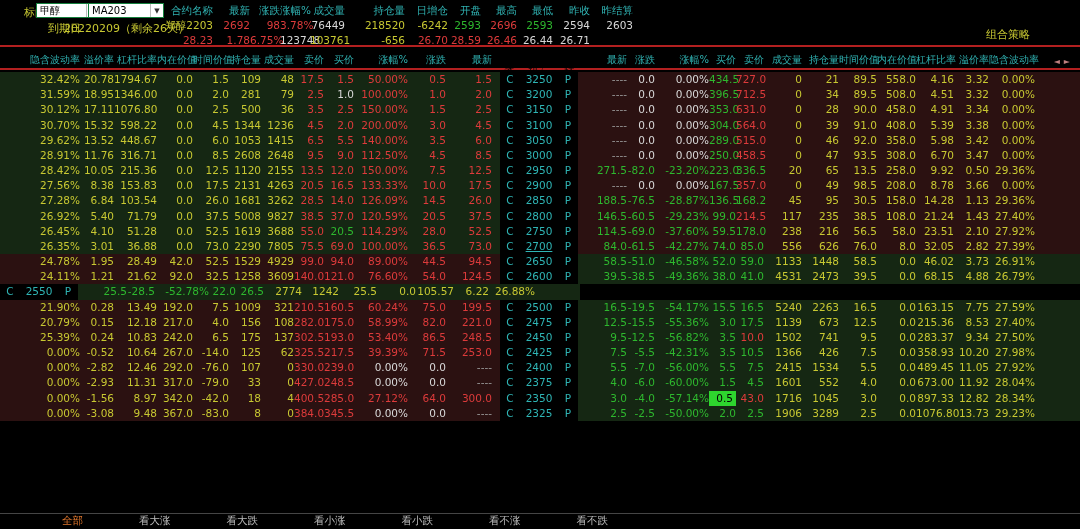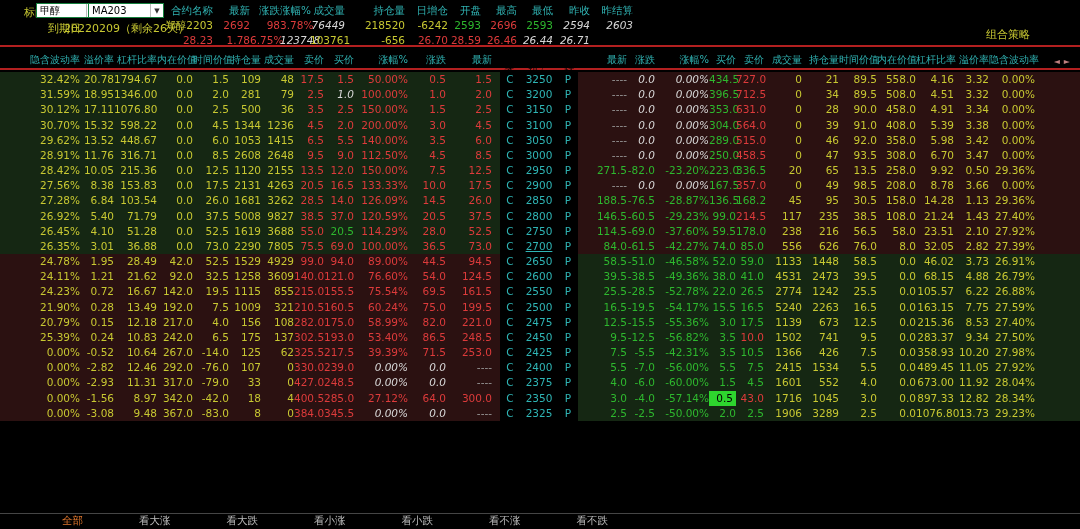--- a/index.html
+++ b/index.html
@@ -4,21 +4,21 @@
 <style>
   * { margin:0; padding:0; box-sizing:border-box; }
   body { background:#000; }
   #app { position:relative; width:1080px; height:529px; background:#000; overflow:hidden;
          font-family:"DejaVu Sans", sans-serif; font-size:10.5px; }
 
   
   .y  { color:#c8c832; }
   .r  { color:#dd3b3b; }
   .g  { color:#2eb82e; }
-  .w  { color:#d8d8d8;font-style:italic; }
+  .w  { color:#d8d8d8; }
   .d  { color:#9a9a9a; }
   .c  { color:#2fb5b5; }
   .hl { background:#2ed52e; color:#000; padding:0 3px; }
   .u  { text-decoration:underline; }
 
   
   #top-panel { position:absolute; left:0; top:0; width:1080px; height:45px; }
   #top-sep   { position:absolute; left:0; top:45px; width:1080px; height:2px; background:#b32020; }
   .lbl { position:absolute; color:#c8c832; font-size:11px; white-space:nowrap; }
   #underlying-label { left:8px;  top:5px;margin-left:16px; }
@@ -654,34 +654,20 @@
           <span class="y">4531</span>
           <span class="y">2473</span>
           <span class="y">39.5</span>
           <span class="y">0.0</span>
           <span class="y">68.15</span>
           <span class="y">4.88</span>
           <span class="y">26.79%</span>
         </div>
       </div>
       <div class="oc-row">
-        <div class="zone zone-left bg-m">
-          <span class="y">24.23%</span>
-          <span class="y">0.72</span>
-          <span class="y">16.67</span>
-          <span class="y">142.0</span>
-          <span class="y">19.5</span>
-          <span class="y">1115</span>
-          <span class="y">855</span>
-          <span class="r">215.0</span>
-          <span class="r">155.5</span>
-          <span class="r">75.54%</span>
-          <span class="r">69.5</span>
-          <span class="r">161.5</span>
-        </div>
         <div class="zone zone-center">
           <span class="c">C</span>
           <span class="c">2550</span>
           <span class="c">P</span>
         </div>
         <div class="zone zone-right bg-g">
           <span class="g">25.5</span>
           <span class="g">-28.5</span>
           <span class="g">-52.78%</span>
           <span class="g">22.0</span>

